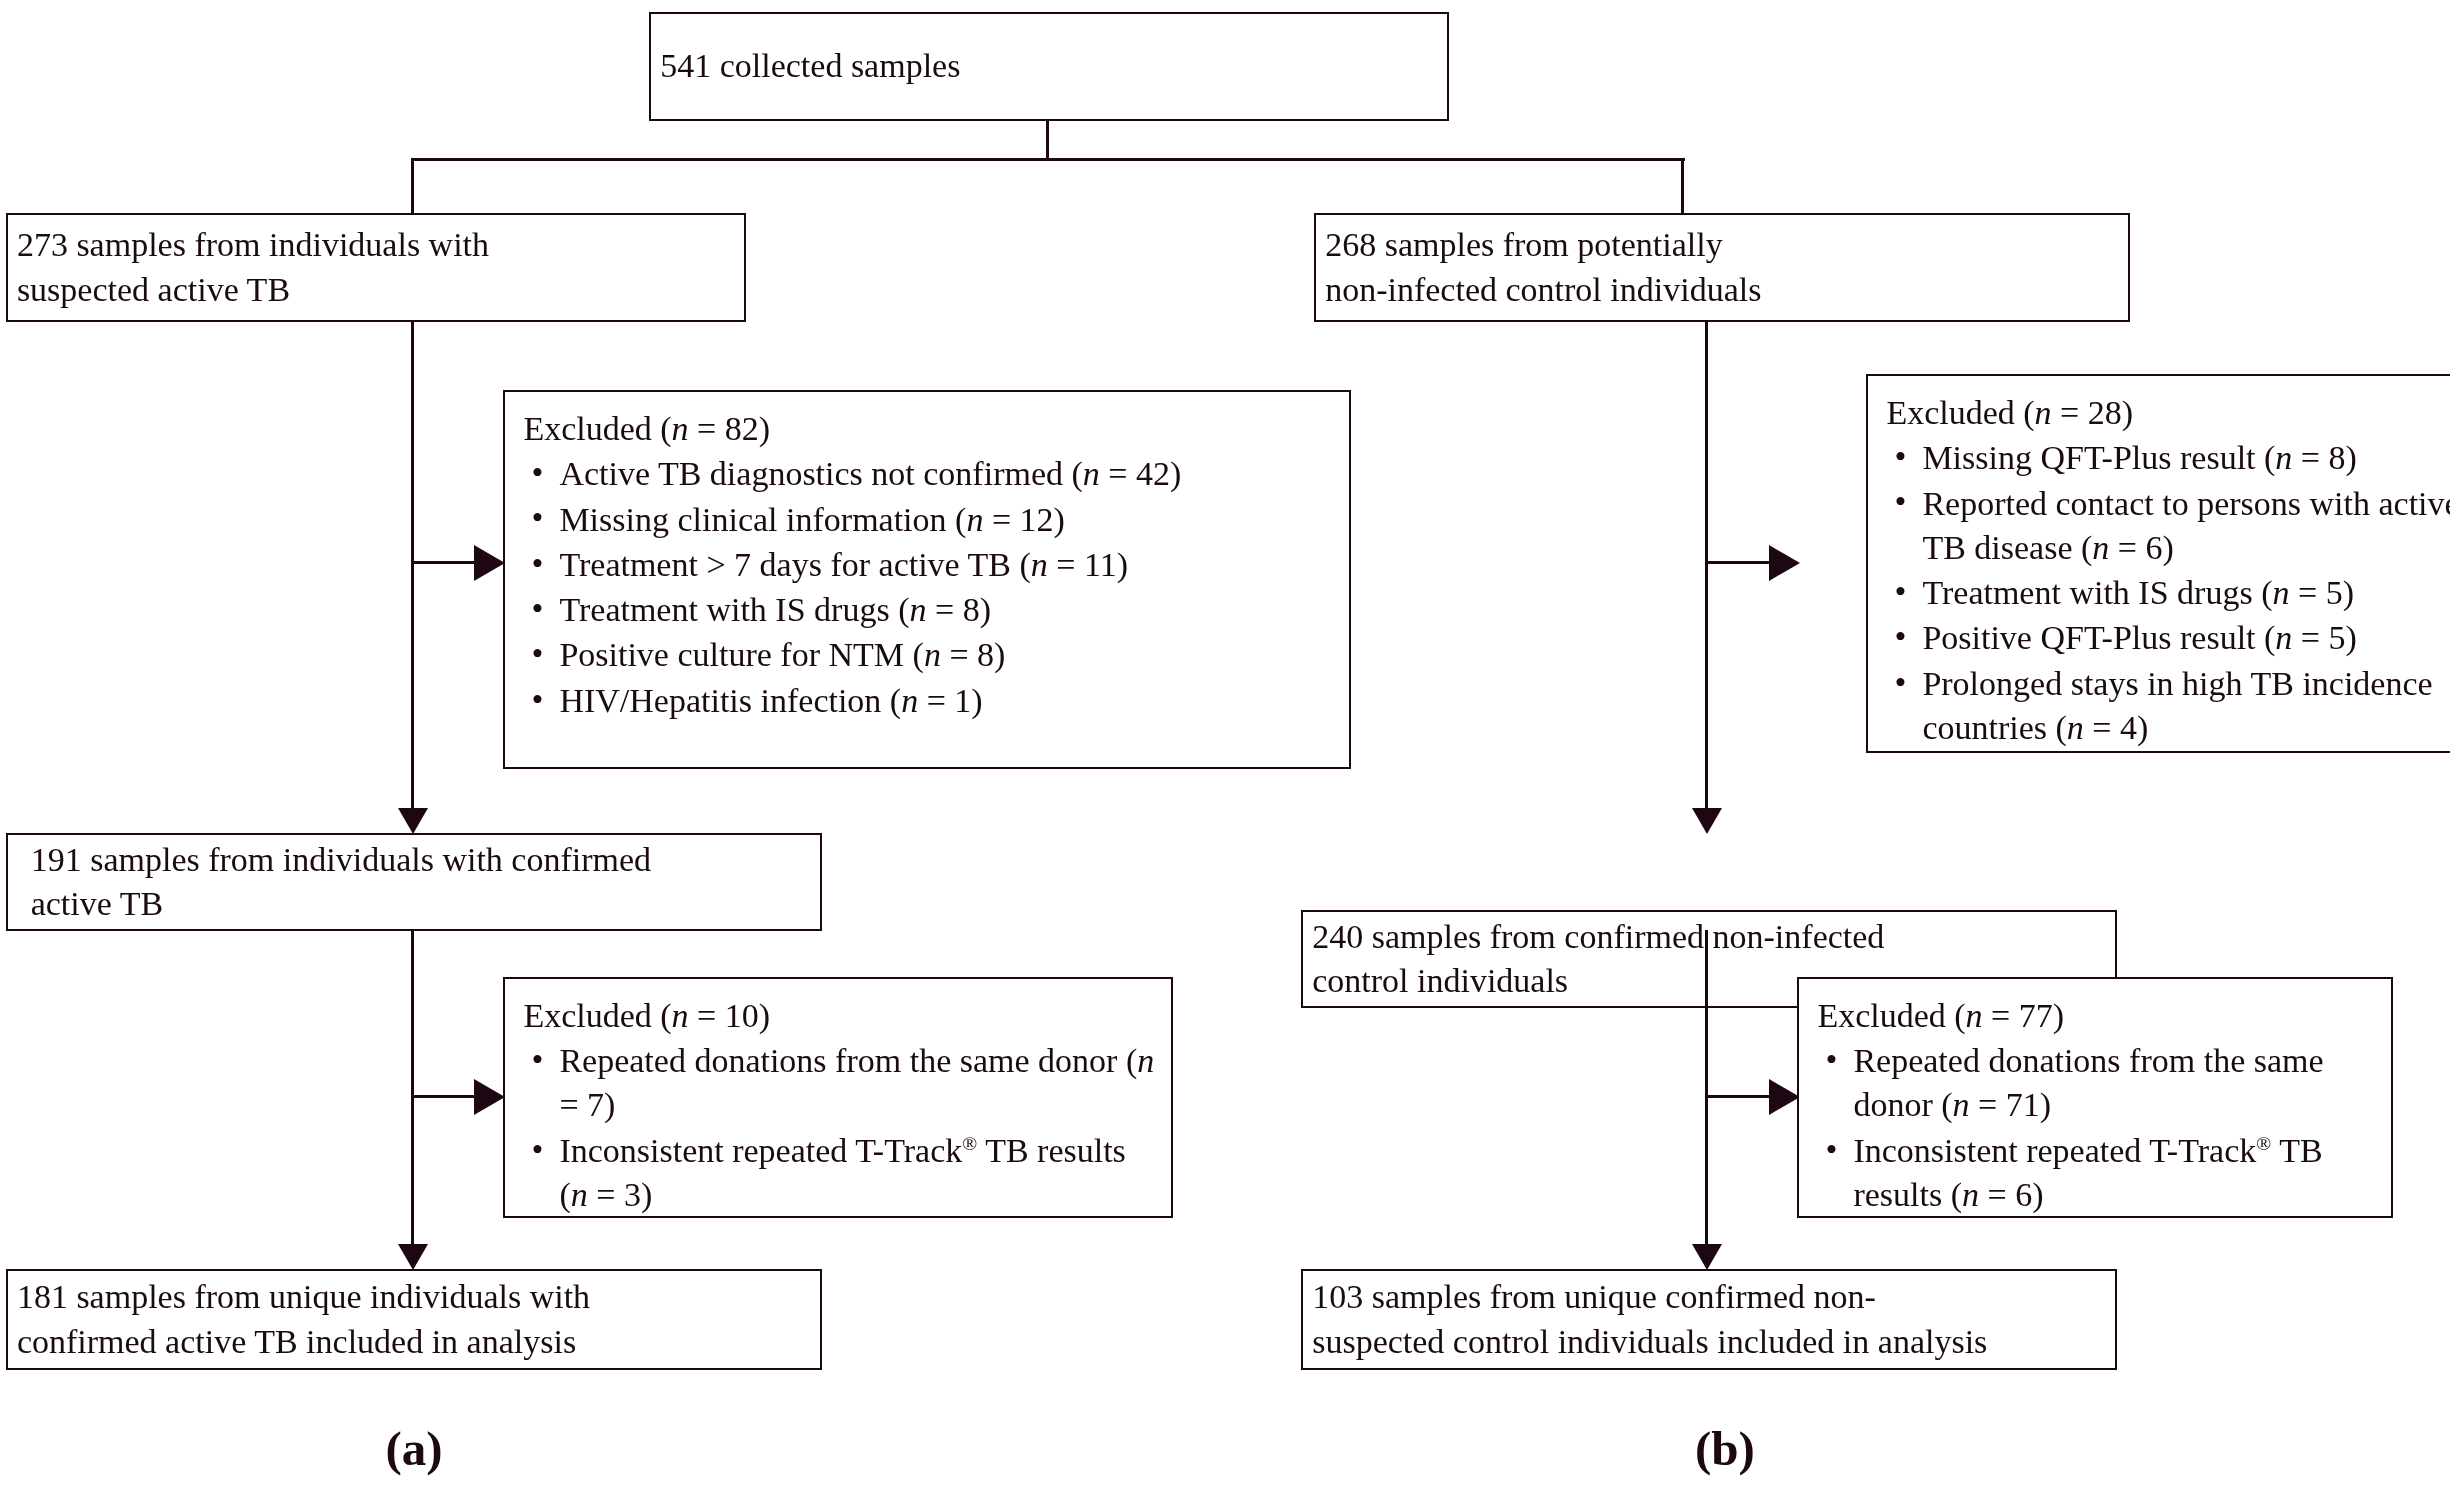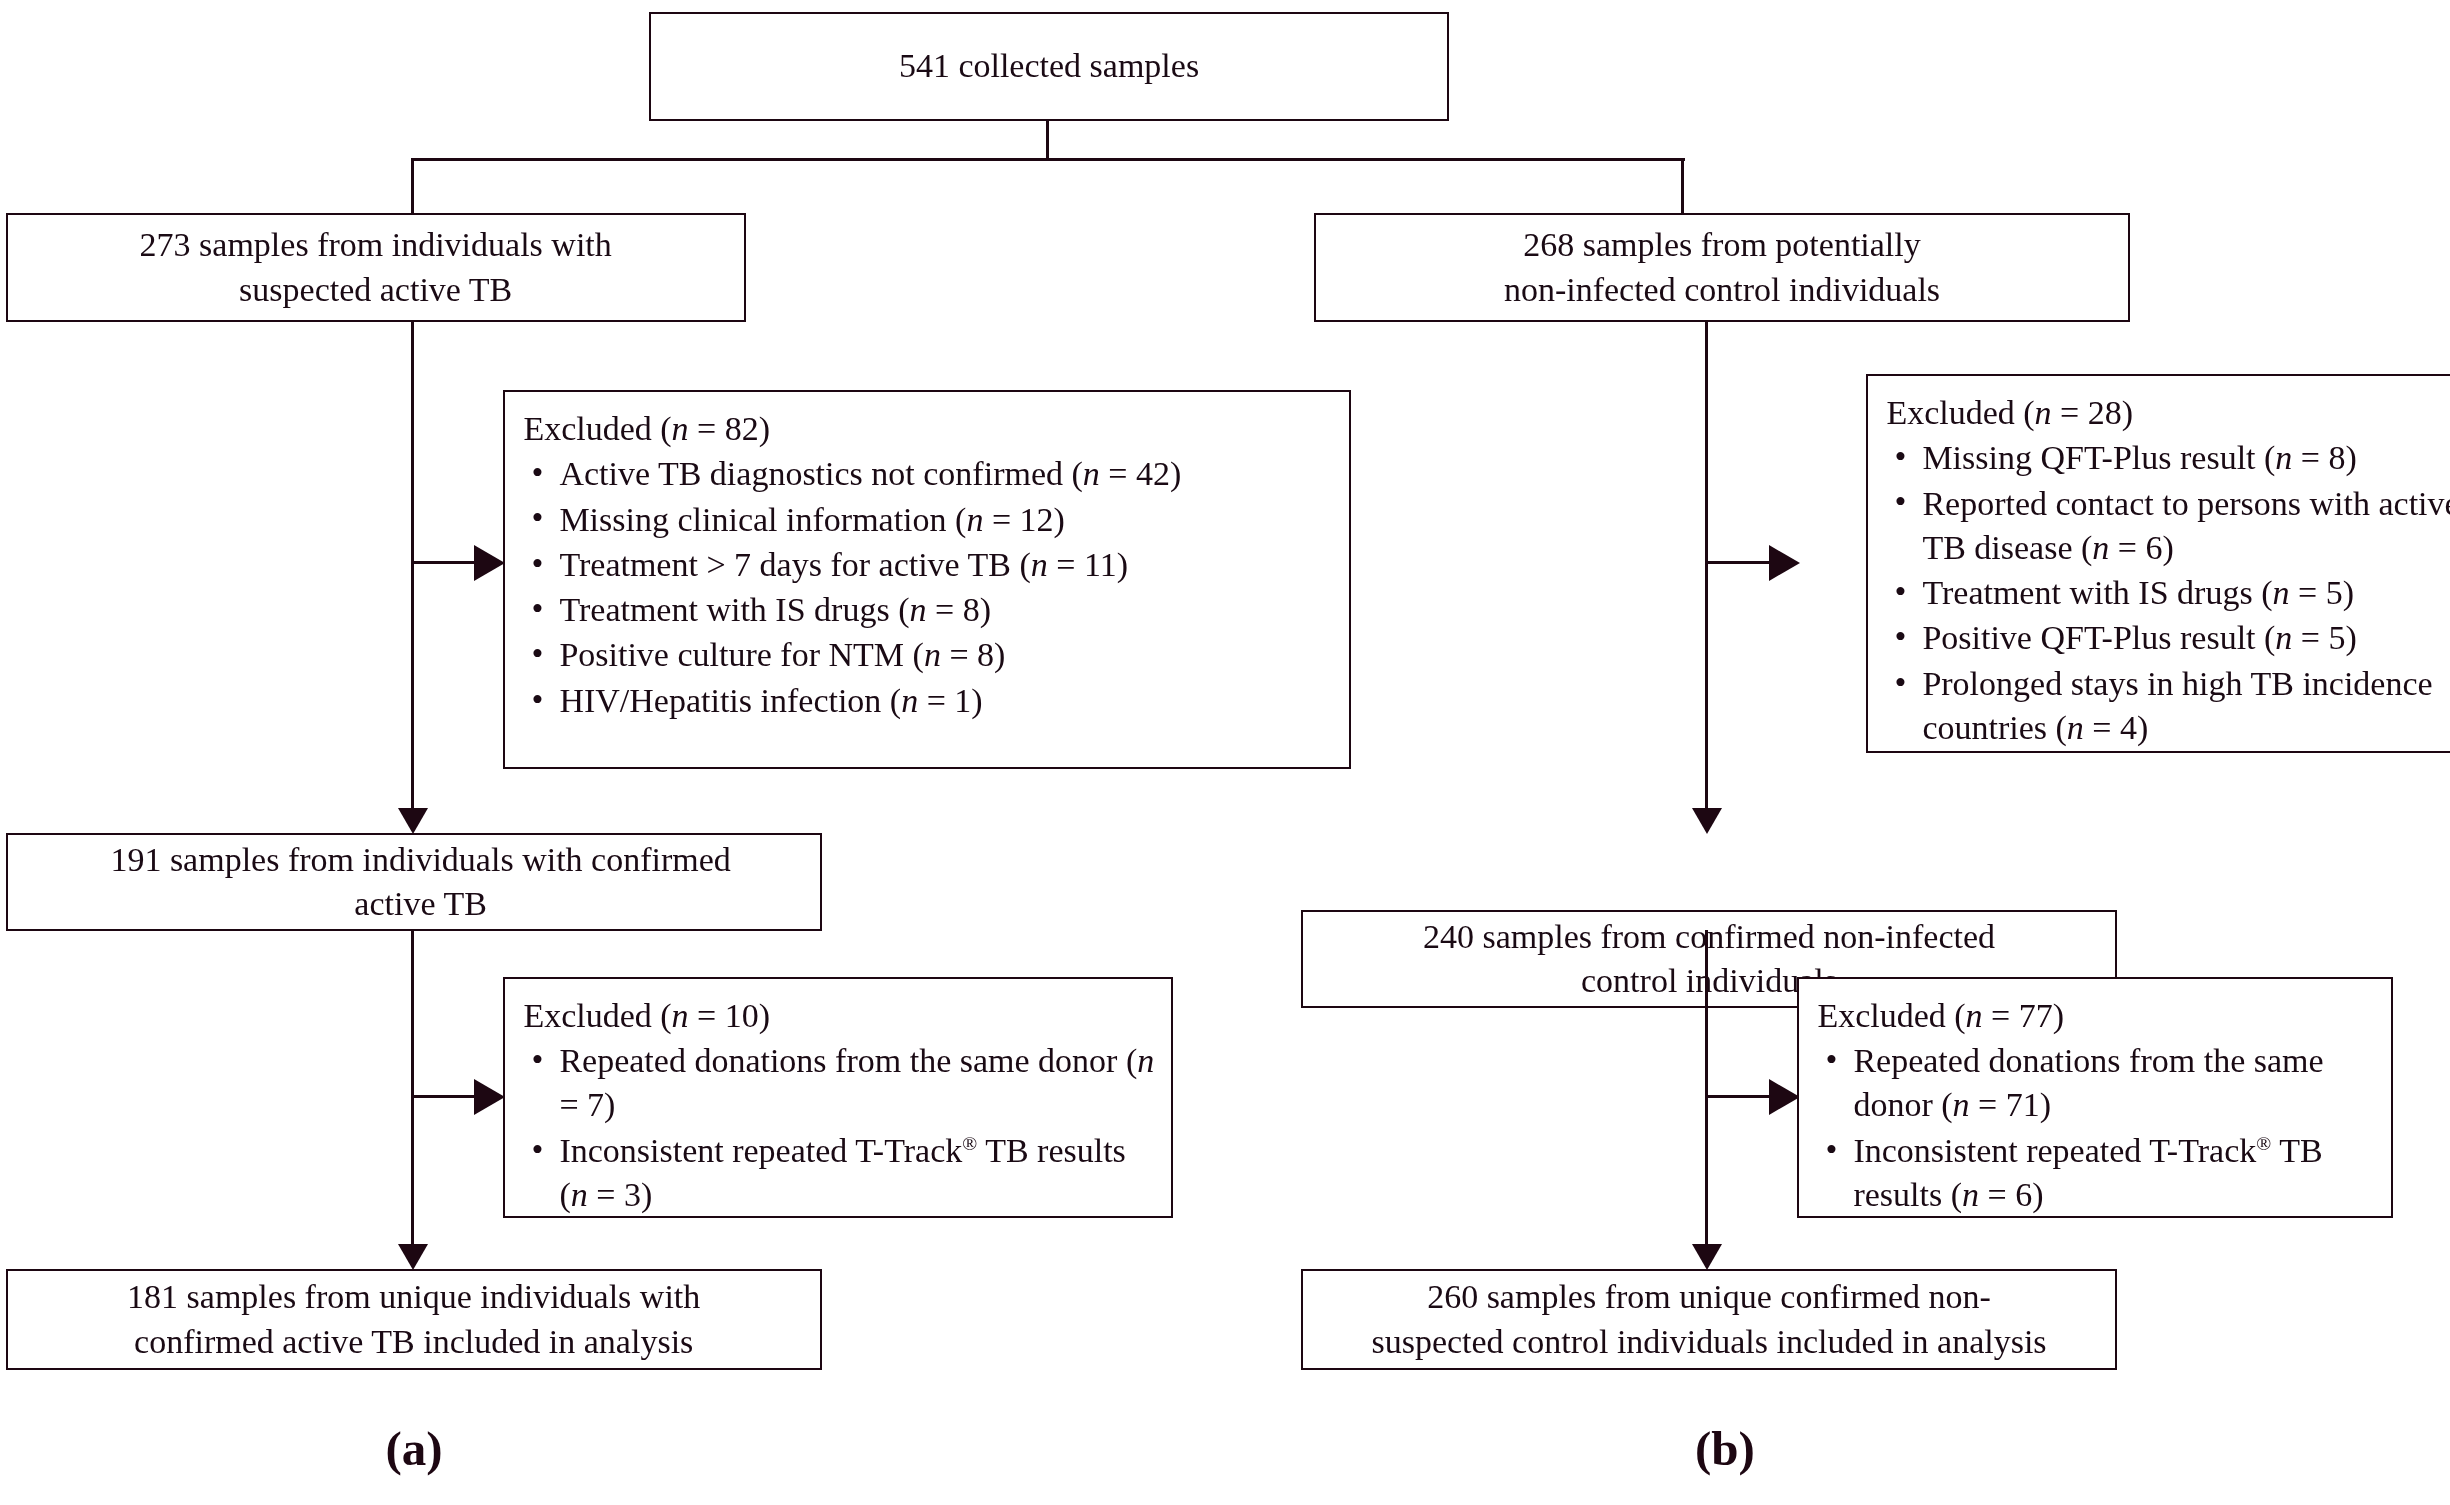--- a/index.html
+++ b/index.html
@@ -15,21 +15,20 @@
     overflow:hidden;
   }
   .box{
     position:absolute;
     box-sizing:border-box;
     border:2.9px solid #1d0712;
     background:#ffffff;
     display:flex;
     align-items:center;
     justify-content:center;
-    text-align:center;
     font-size:34px;
     line-height:1.30;
     padding:3.4px 9.2px;
   }
   .box .txt{display:block;width:100%;}
   .ebox{
     position:absolute;
     box-sizing:border-box;
     border:2.9px solid #1d0712;
     background:#ffffff;
@@ -189,21 +188,21 @@
   <div class="ebox" style="left:1797px;top:977px;width:596px;height:241px;">
     <span class="ehead"><span>Excluded (</span><span class="n">n</span><span> = 77)</span></span>
     <ul class="elist">
       <li><span class="bul">•</span><span>Repeated donations from the same donor (</span><span class="n">n</span><span> = 71)</span></li>
       <li><span class="bul">•</span><span>Inconsistent repeated T-Track</span><sup>®</sup><span> TB results (</span><span class="n">n</span><span> = 6)</span></li>
     </ul>
   </div>
 
   <div class="box" style="left:1301px;top:1269px;width:816px;height:101px;">
     <span class="txt">
-      <span>260 samples from unique confirmed non-</span><br>
+      <span>103 samples from unique confirmed non-</span><br>
       <span>suspected control individuals included in analysis</span>
     </span>
   </div>
 
   <div class="panel-label" style="left:1633px;top:1420px;width:184px;">(b)</div>
 
 </div>
 
 
 </body></html>

